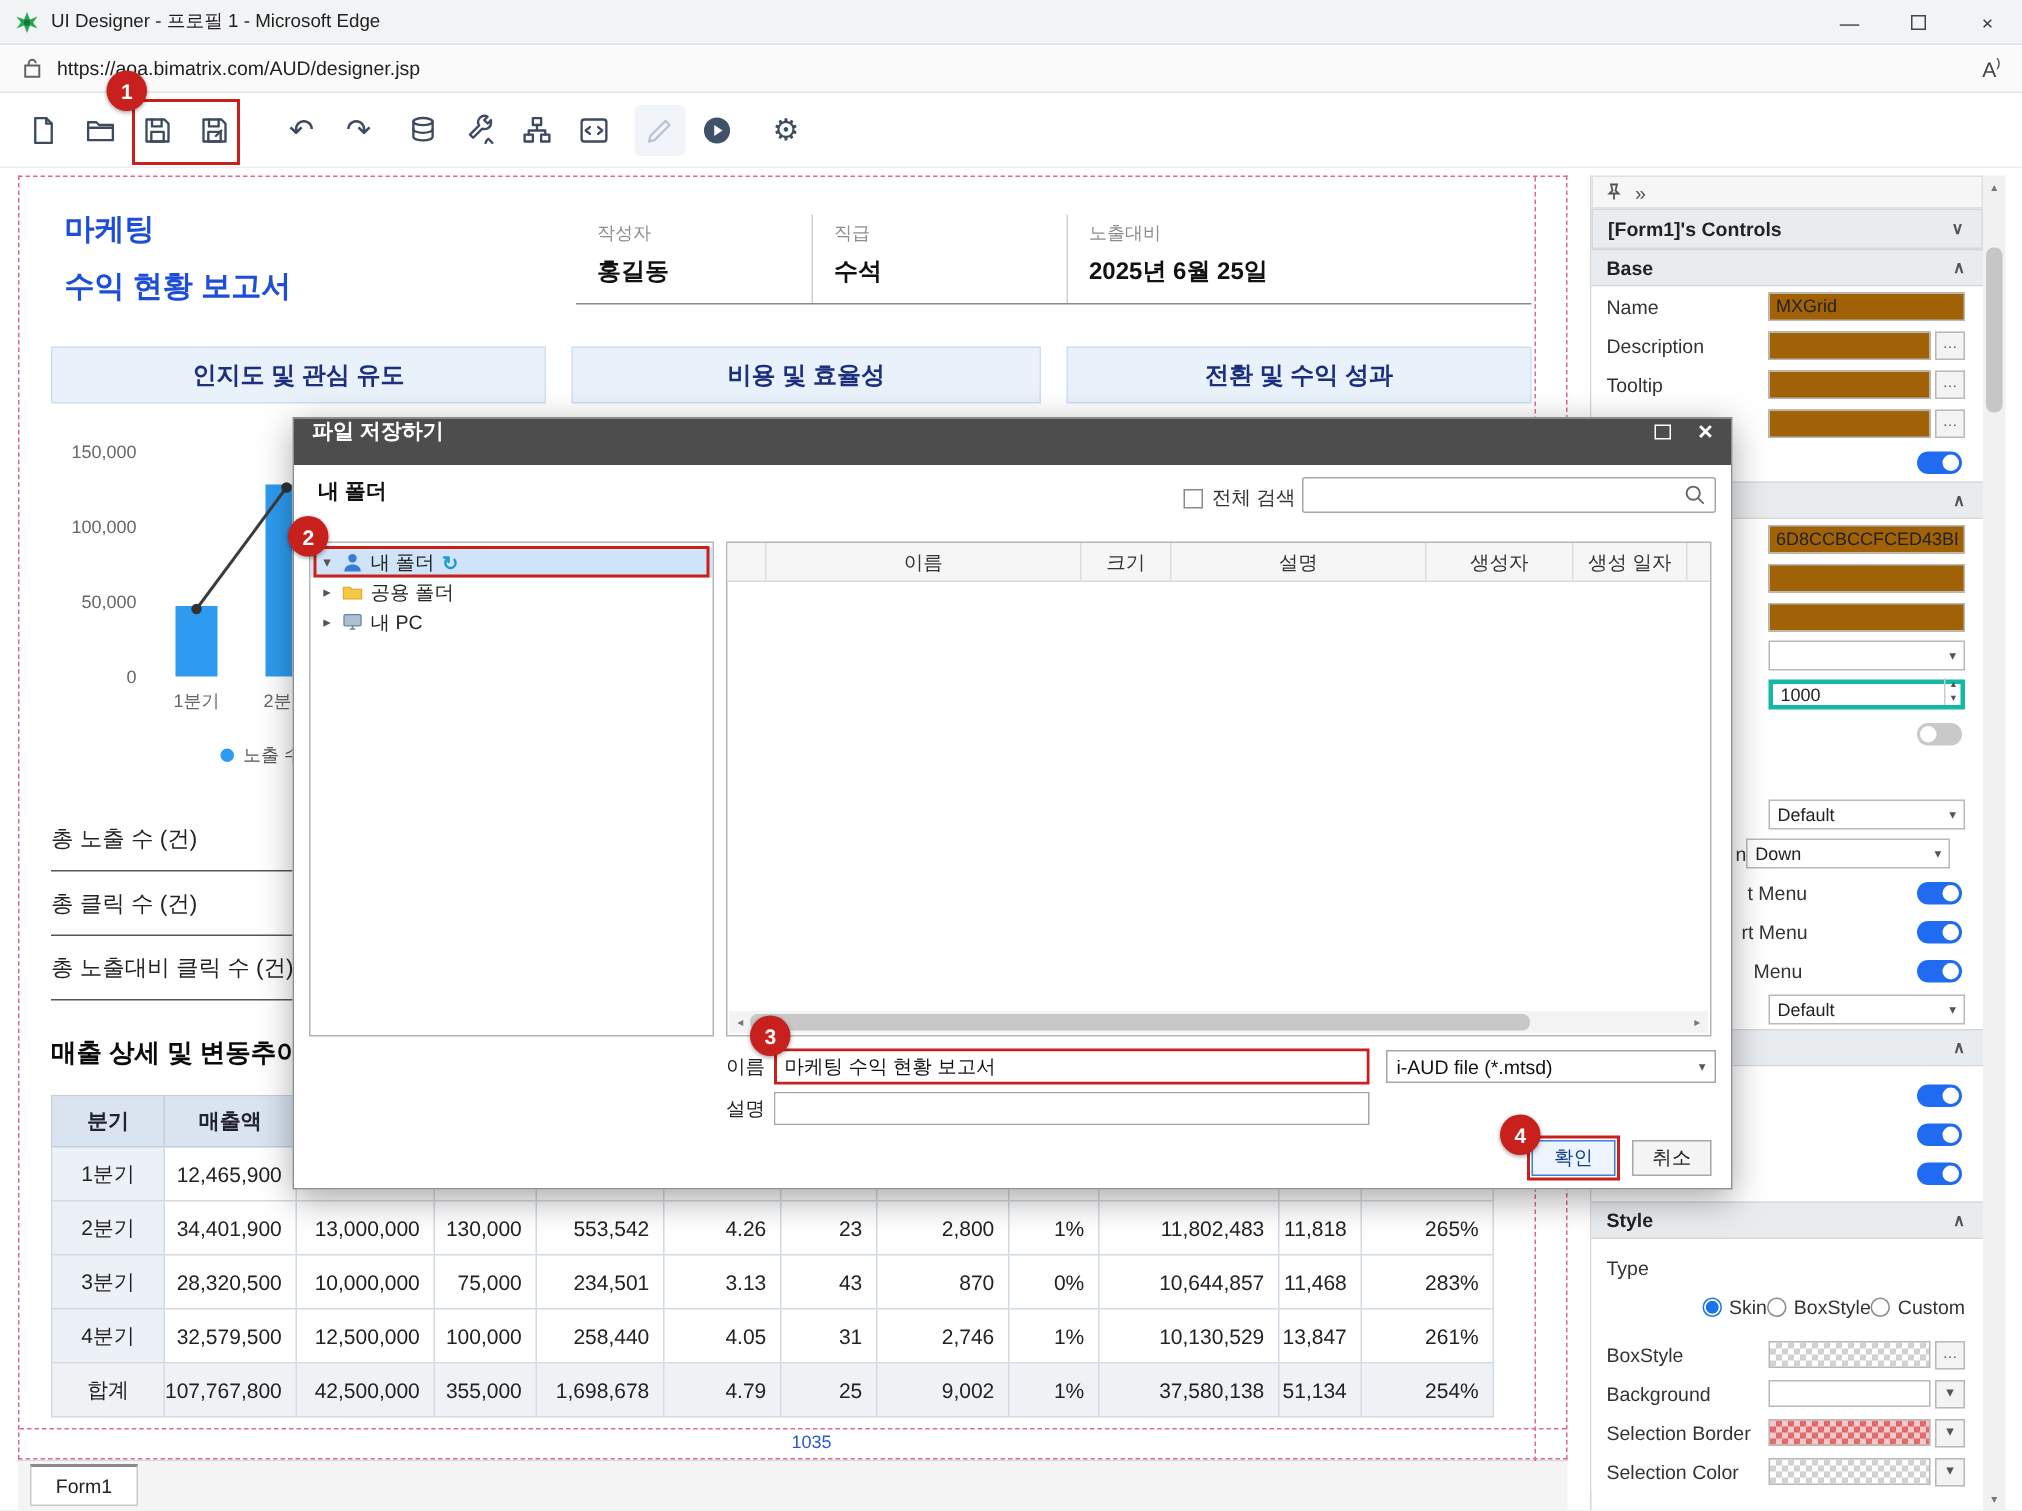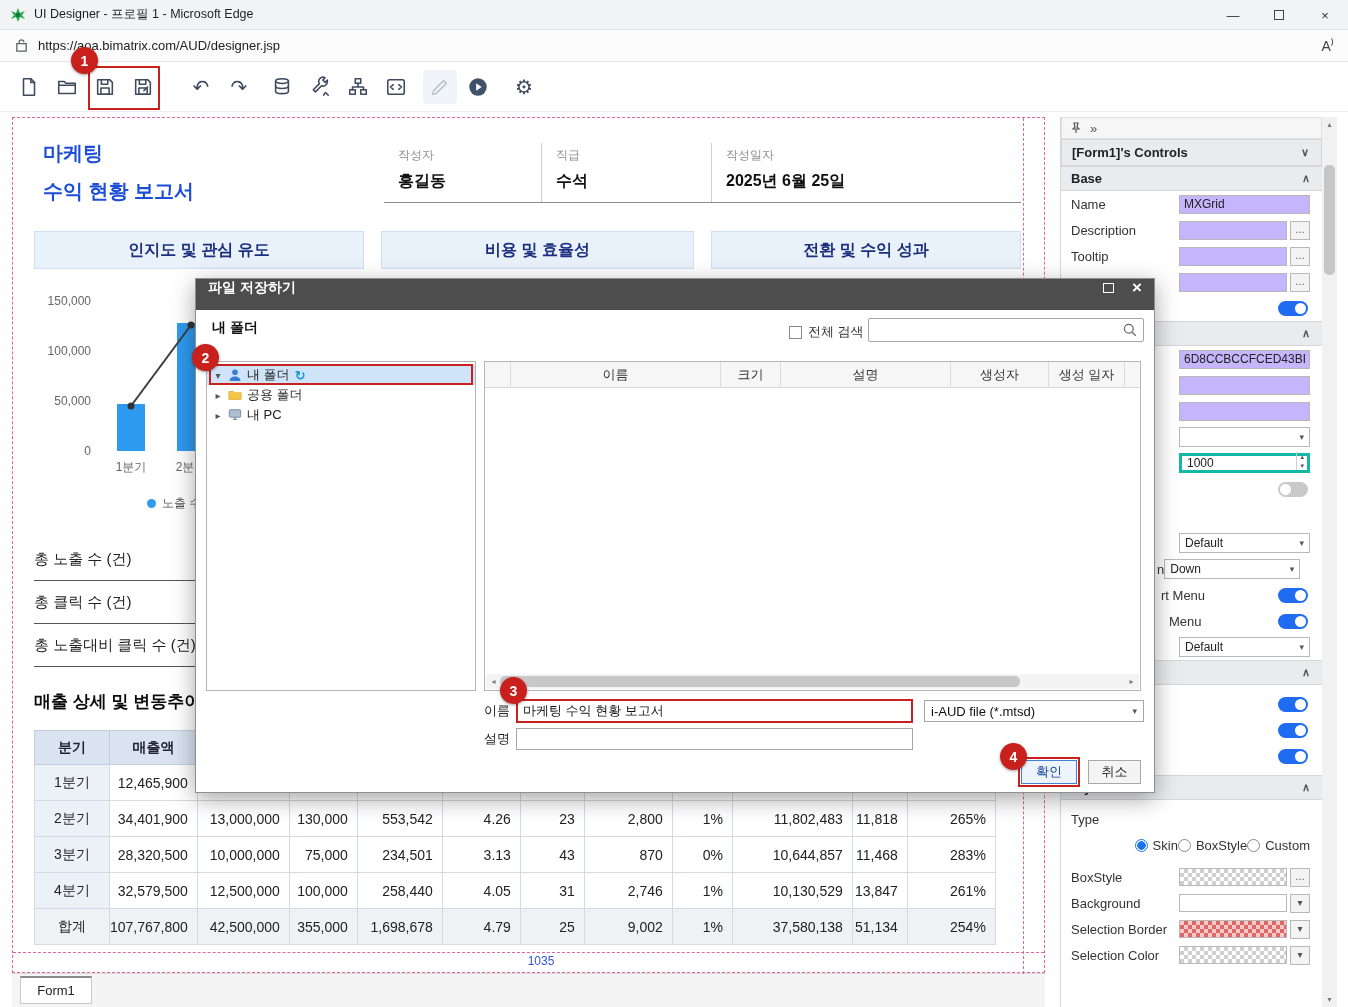--- a/index.html
+++ b/index.html
@@ -67,21 +67,21 @@
   .panel{position:absolute;left:1060px;top:117px;width:262px;height:890px;background:#fff;border-left:1px solid #d6d6d6;z-index:1}
   .pinbar{height:22px;background:#f6f6f6;border:1px solid #e0e0e0;display:flex;align-items:center;padding-left:8px;gap:8px;color:#555}
   .phdr{height:27px;background:#e9ecef;border:1px solid #d7d7d7;display:flex;align-items:center;padding:0 12px 0 10px;font-weight:bold;font-size:13px;color:#222}
   .phdr .chev,.sect .chev{margin-left:auto;color:#555;font-size:11px}
   .sect{display:flex;align-items:center;height:25px;background:#e9ecef;border-top:1px solid #d7d7d7;border-bottom:1px solid #d7d7d7;padding:0 12px 0 10px;font-weight:bold;font-size:13px;color:#222}
   .prow{display:flex;align-items:center;height:26px;padding:0 12px 0 10px;background:#fff}
   .plabel{width:108px;font-size:13px;color:#333;white-space:nowrap;overflow:hidden;flex-shrink:0}
   .plabel.frag{width:auto;margin-left:94px}
   .pctl{flex:1;display:flex;align-items:center;gap:3px;min-width:0}
   .pctl.right{justify-content:flex-end;padding-right:2px}
-  .pinput{flex:1;height:19px;border:1px solid #b8b8b8;background:#c4b5fd;font-size:12px;padding:0 4px;font-family:inherit;min-width:0;color:#222}
+  .pinput{flex:1;height:19px;border:1px solid #b8b8b8;background:#a16207;font-size:12px;padding:0 4px;font-family:inherit;min-width:0;color:#222}
   .pbtn{width:20px;height:19px;border:1px solid #b8b8b8;background:#f3f3f3;font-size:10px;line-height:16px;text-align:center;color:#555;flex-shrink:0}
   .pselect{flex:1;height:20px;border:1px solid #b8b8b8;background:#fff;display:flex;align-items:center;justify-content:space-between;padding:0 5px;font-size:12px;color:#222}
   .caret{font-size:9px;color:#555}
   .toggle{width:30px;height:15px;border-radius:8px;background:#1f6bf2;position:relative;flex-shrink:0}
   .toggle::after{content:"";position:absolute;width:11px;height:11px;border-radius:50%;background:#fff;top:2px;right:2px}
   .toggle.off{background:#c9c9c9}
   .toggle.off::after{right:auto;left:2px}
   .pspin{flex:1;height:20px;border:3px solid #14b8a6;display:flex;align-items:flex-end;padding-left:5px;font-size:12px}
   .spinbtns{margin-left:auto;display:flex;flex-direction:column;border-left:1px solid #ccc}
   .spinbtns span{font-size:7px;line-height:9px;padding:0 3px;color:#555}
@@ -250,21 +250,21 @@
     <div class="meta">
       <div class="mg" style="width:157px">
           <div class="ml">작성자</div>
           <div class="mv">홍길동</div>
         </div>
       <div class="mg" style="width:170px">
           <div class="ml">직급</div>
           <div class="mv">수석</div>
         </div>
       <div class="mg" style="width:150px">
-          <div class="ml">작성일자</div>
+          <div class="ml">노출대비</div>
           <div class="mv">2025년 6월 25일</div>
         </div>
     </div>
 
     <div class="rtab" style="left:21px;width:330px">인지도 및 관심 유도</div>
     <div class="rtab" style="left:368px;width:313px">비용 및 효율성</div>
     <div class="rtab" style="left:698px;width:310px">전환 및 수익 성과</div>
 
     <div>
       <div class="ylab" style="top:176px">150,000</div>
@@ -516,20 +516,26 @@
     <div class="prow">
         <span class="plabel frag" style="margin-left:86px">n</span>
         <span class="pctl" style="max-width:136px">
           <span class="pselect">
             <span>Down</span>
             <span class="caret">▾</span>
           </span>
         </span>
       </div>
     <div class="prow">
+        <span class="plabel frag">t Menu</span>
+        <span class="pctl right">
+          <span class="toggle"></span>
+        </span>
+      </div>
+    <div class="prow">
         <span class="plabel frag" style="margin-left:90px">rt Menu</span>
         <span class="pctl right">
           <span class="toggle"></span>
         </span>
       </div>
     <div class="prow">
         <span class="plabel frag" style="margin-left:98px">Menu</span>
         <span class="pctl right">
           <span class="toggle"></span>
         </span>

